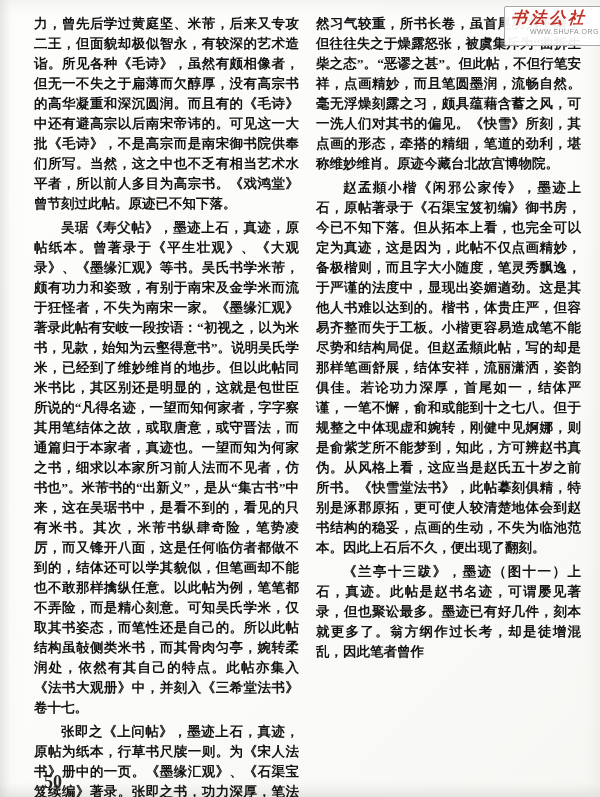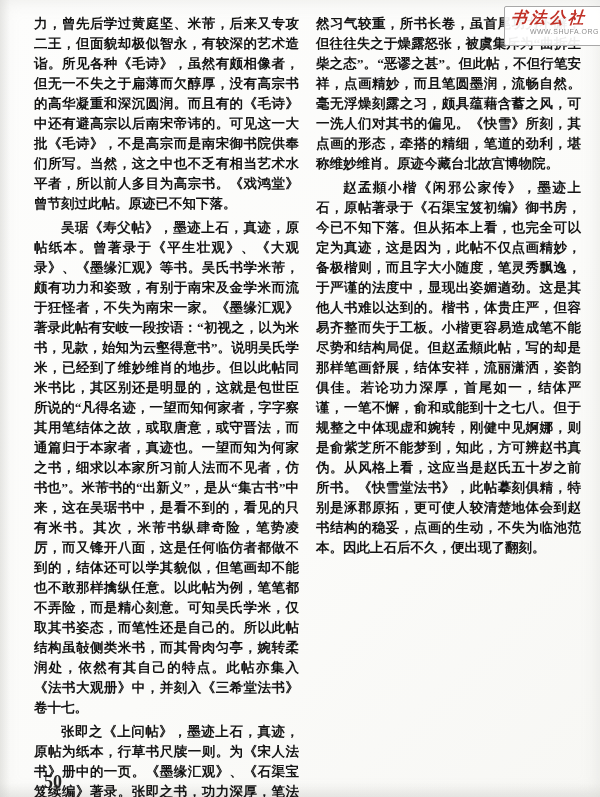--- a/index.html
+++ b/index.html
@@ -114,20 +114,21 @@
 
   <div class="column left">
     <p>力，曾先后学过黄庭坚、米芾，后来又专攻二王，但面貌却极似智永，有较深的艺术造诣。所见各种《毛诗》，虽然有颇相像者，但无一不失之于扁薄而欠醇厚，没有高宗书的高华凝重和深沉圆润。而且有的《毛诗》中还有避高宗以后南宋帝讳的。可见这一大批《毛诗》，不是高宗而是南宋御书院供奉们所写。当然，这之中也不乏有相当艺术水平者，所以前人多目为高宗书。《戏鸿堂》曾节刻过此帖。原迹已不知下落。</p>
     <p class="indent">吴琚《寿父帖》，墨迹上石，真迹，原帖纸本。曾著录于《平生壮观》、《大观录》、《墨缘汇观》等书。吴氏书学米芾，颇有功力和姿致，有别于南宋及金学米而流于狂怪者，不失为南宋一家。《墨缘汇观》著录此帖有安岐一段按语：“初视之，以为米书，见款，始知为云壑得意书”。说明吴氏学米，已经到了维妙维肖的地步。但以此帖同米书比，其区别还是明显的，这就是包世臣所说的“凡得名迹，一望而知何家者，字字察其用笔结体之故，或取唐意，或守晋法，而通篇归于本家者，真迹也。一望而知为何家之书，细求以本家所习前人法而不见者，仿书也”。米芾书的“出新义”，是从“集古书”中来，这在吴琚书中，是看不到的，看见的只有米书。其次，米芾书纵肆奇险，笔势凌厉，而又锋开八面，这是任何临仿者都做不到的，结体还可以学其貌似，但笔画却不能也不敢那样擒纵任意。以此帖为例，笔笔都不弄险，而是精心刻意。可知吴氏学米，仅取其书姿态，而笔性还是自己的。所以此帖结构虽敧侧类米书，而其骨肉匀亭，婉转柔润处，依然有其自己的特点。此帖亦集入《法书大观册》中，并刻入《三希堂法书》卷十七。</p>
     <p class="indent">张即之《上问帖》，墨迹上石，真迹，原帖为纸本，行草书尺牍一则。为《宋人法书》册中的一页。《墨缘汇观》、《石渠宝笈续编》著录。张即之书，功力深厚，笔法险劲，结体精严，传世作品以写经为多，亦能书大字。</p>
   </div>
 
   <div class="column right">
     <p>然习气较重，所书长卷，虽首尾功力不懈，但往往失之于燥露怒张，被虞集斥为“曲拆生柴之态”。“恶谬之甚”。但此帖，不但行笔安祥，点画精妙，而且笔圆墨润，流畅自然。毫无浮燥刻露之习，颇具蕴藉含蓄之风，可一洗人们对其书的偏见。《快雪》所刻，其点画的形态，牵搭的精细，笔道的劲利，堪称维妙维肖。原迹今藏台北故宫博物院。</p>
     <p class="indent">赵孟頫小楷《闲邪公家传》，墨迹上石，原帖著录于《石渠宝笈初编》御书房，今已不知下落。但从拓本上看，也完全可以定为真迹，这是因为，此帖不仅点画精妙，备极楷则，而且字大小随度，笔灵秀飘逸，于严谨的法度中，显现出姿媚遒劲。这是其他人书难以达到的。楷书，体贵庄严，但容易齐整而失于工板。小楷更容易造成笔不能尽势和结构局促。但赵孟頫此帖，写的却是那样笔画舒展，结体安祥，流丽潇洒，姿韵俱佳。若论功力深厚，首尾如一，结体严谨，一笔不懈，俞和或能到十之七八。但于规整之中体现虚和婉转，刚健中见婀娜，则是俞紫芝所不能梦到，知此，方可辨赵书真伪。从风格上看，这应当是赵氏五十岁之前所书。《快雪堂法书》，此帖摹刻俱精，特别是涿郡原拓，更可使人较清楚地体会到赵书结构的稳妥，点画的生动，不失为临池范本。因此上石后不久，便出现了翻刻。</p>
+    <p class="indent">《兰亭十三跋》，墨迹（图十一）上石，真迹。此帖是赵书名迹，可谓屡见著录，但也聚讼最多。墨迹已有好几件，刻本就更多了。翁方纲作过长考，却是徒增混乱，因此笔者曾作</p>
   </div>
 
   <div class="shufa-badge">
     <span class="shufa-brand">书法公社</span>
     <span class="shufa-url">WWW.SHUFA.ORG</span>
   </div>
 
   <div class="page-number">50</div>
 
 </div>

